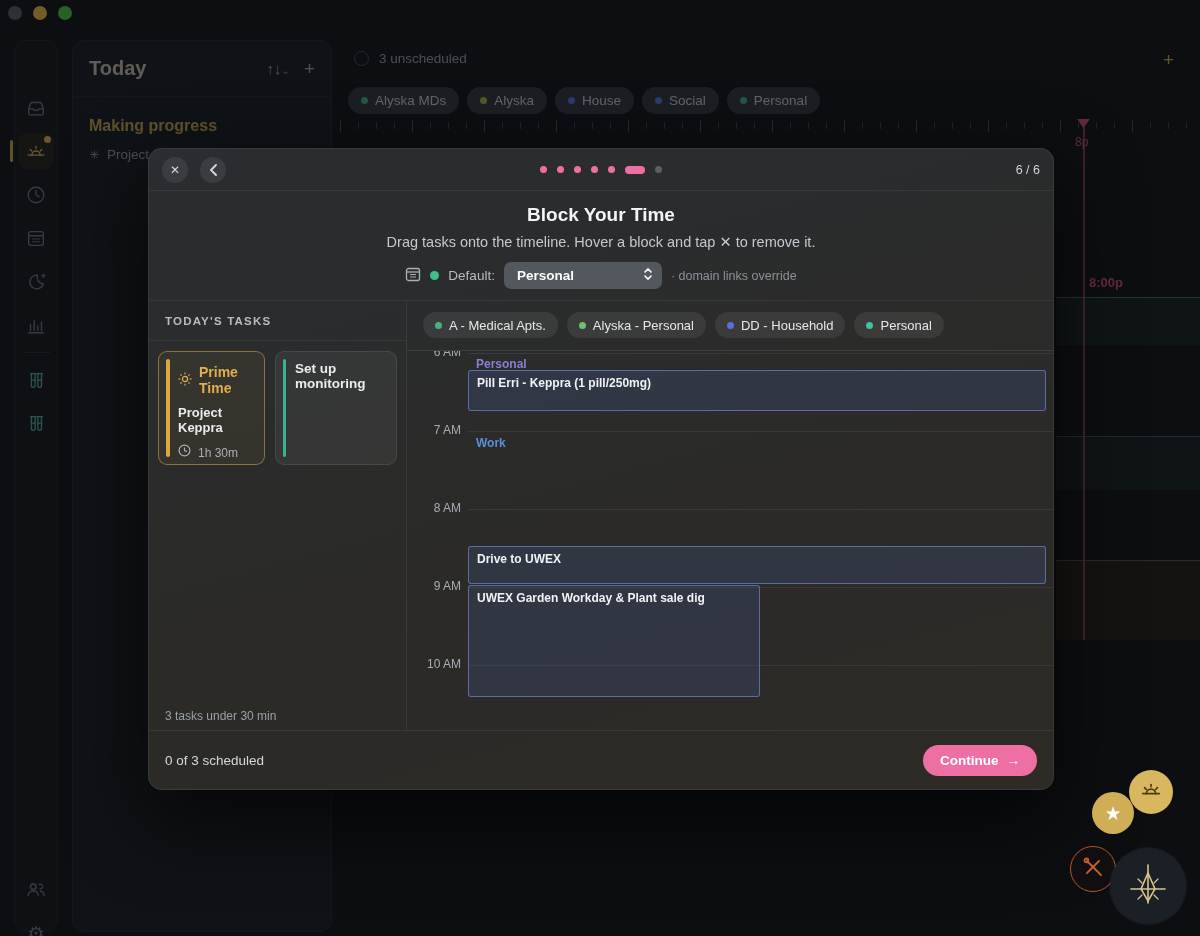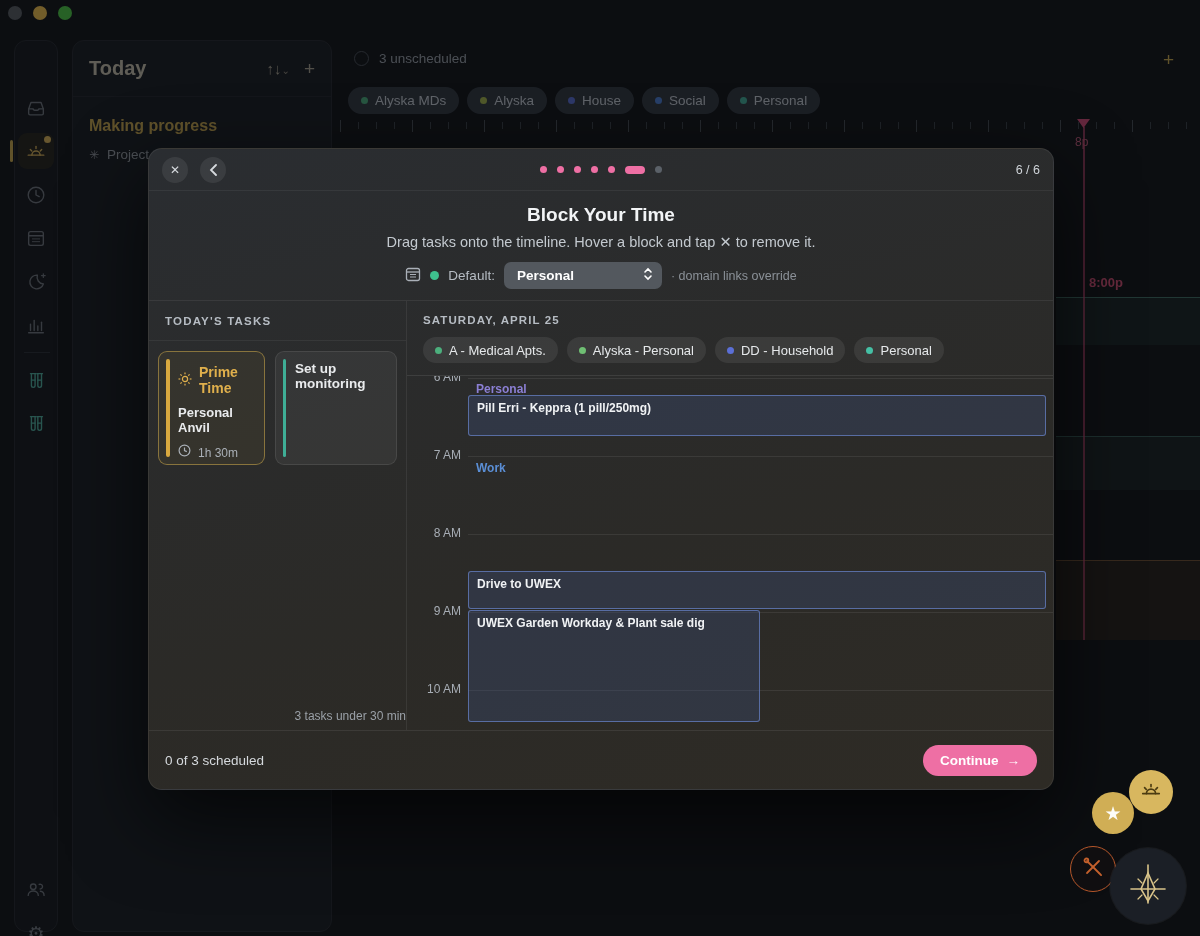--- a/index.html
+++ b/index.html
@@ -100,21 +100,21 @@
   .task-list { padding:10px 9px; display:flex; flex-direction:row; gap:10px; }
   .task-card { position:relative; border-radius:9px; background:rgba(255,255,255,0.055);
     border:1px solid rgba(255,255,255,0.09); padding:9px 10px 9px 19px; }
   .task-card .bar { position:absolute; left:7px; top:7px; bottom:7px; width:3px; border-radius:2px; background:#3fae96; }
   .task-card .t-title { font-size:13.5px; font-weight:bold; color:#e9ebed; }
   .task-card.prime { height:114px; border-color:rgba(205,170,75,0.55); background:rgba(205,170,75,0.07); }
   .task-card.prime .bar { width:4px; background:#d9a93f; }
   .prime-title { display:flex; align-items:center; gap:7px; font-size:14px; font-weight:bold; color:#e0b04c; margin-top:3px; }
   .prime-sub { margin-top:9px; font-size:13px; font-weight:bold; color:#e9ebed; }
   .prime-dur { margin-top:9px; display:flex; align-items:flex-end; gap:7px; font-size:12px; color:#aab0b7; }
-  .tasks-foot { position:absolute; bottom:7px; left:4px; right:0; text-align:right; font-size:12px; color:#9aa0a7; }
+  .tasks-foot { position:absolute; bottom:7px; left:16px; right:0; text-align:left; font-size:12px; color:#9aa0a7; }
 
   .day-panel { flex:1 1 auto; display:flex; flex-direction:column; min-width:0; }
   .day-cap { padding:13px 16px 0; font-size:11.5px; font-weight:bold; letter-spacing:1.1px; color:#b6bcc3; }
   .cal-row { display:flex; gap:9px; padding:11px 16px 12px; border-bottom:1px solid rgba(255,255,255,0.09); }
   .cal-chip { height:26px; border-radius:13px; background:rgba(255,255,255,0.08); display:flex;
     align-items:center; gap:7px; padding:0 12px; font-size:13px; color:#e5e8ea; white-space:nowrap; }
   .cal-chip .dot { width:7px; height:7px; border-radius:50%; }
 
   .timeline { position:relative; flex:1 1 auto; overflow:hidden; }
   .hour-line { position:absolute; left:61px; right:0; height:1px; background:rgba(255,255,255,0.08); }
@@ -411,41 +411,40 @@
                   <line x1="0.5" y1="7" x2="2.3" y2="7"></line>
                   <line x1="11.7" y1="7" x2="13.5" y2="7"></line>
                   <line x1="2.4" y1="2.4" x2="3.7" y2="3.7"></line>
                   <line x1="10.3" y1="10.3" x2="11.6" y2="11.6"></line>
                   <line x1="2.4" y1="11.6" x2="3.7" y2="10.3"></line>
                   <line x1="10.3" y1="3.7" x2="11.6" y2="2.4"></line>
                 </svg>
             </span>
             <span>Prime Time</span>
           </div>
-          <div class="prime-sub">Personal Anvil</div>
+          <div class="prime-sub">Project Keppra</div>
           <div class="prime-dur">
             <span>
               <svg width="13" height="13" viewBox="0 0 13 13" fill="none" stroke="#aab0b7" stroke-width="1.2">
                   <circle cx="6.5" cy="6.5" r="5.4"></circle>
                   <polyline points="6.5,3.4 6.5,6.5 8.8,7.6"></polyline>
                 </svg>
             </span>
             <span>1h 30m</span>
           </div>
         </div>
           <div class="task-card">
             <span class="bar"></span>
             <div class="t-title">Set up monitoring</div>
           </div>
         </div>
       <div class="tasks-foot">3 tasks under 30 min</div>
     </div>
 
     <div class="day-panel">
-      <div class="day-cap">SATURDAY, APRIL 25</div>
       <div class="cal-row" id="cal-row">
           <div class="cal-chip">
             <span class="dot" style="background:#4caf7d"></span>
             <span>A - Medical Apts.</span>
           </div>
           <div class="cal-chip">
             <span class="dot" style="background:#6fbf73"></span>
             <span>Alyska - Personal</span>
           </div>
           <div class="cal-chip">

